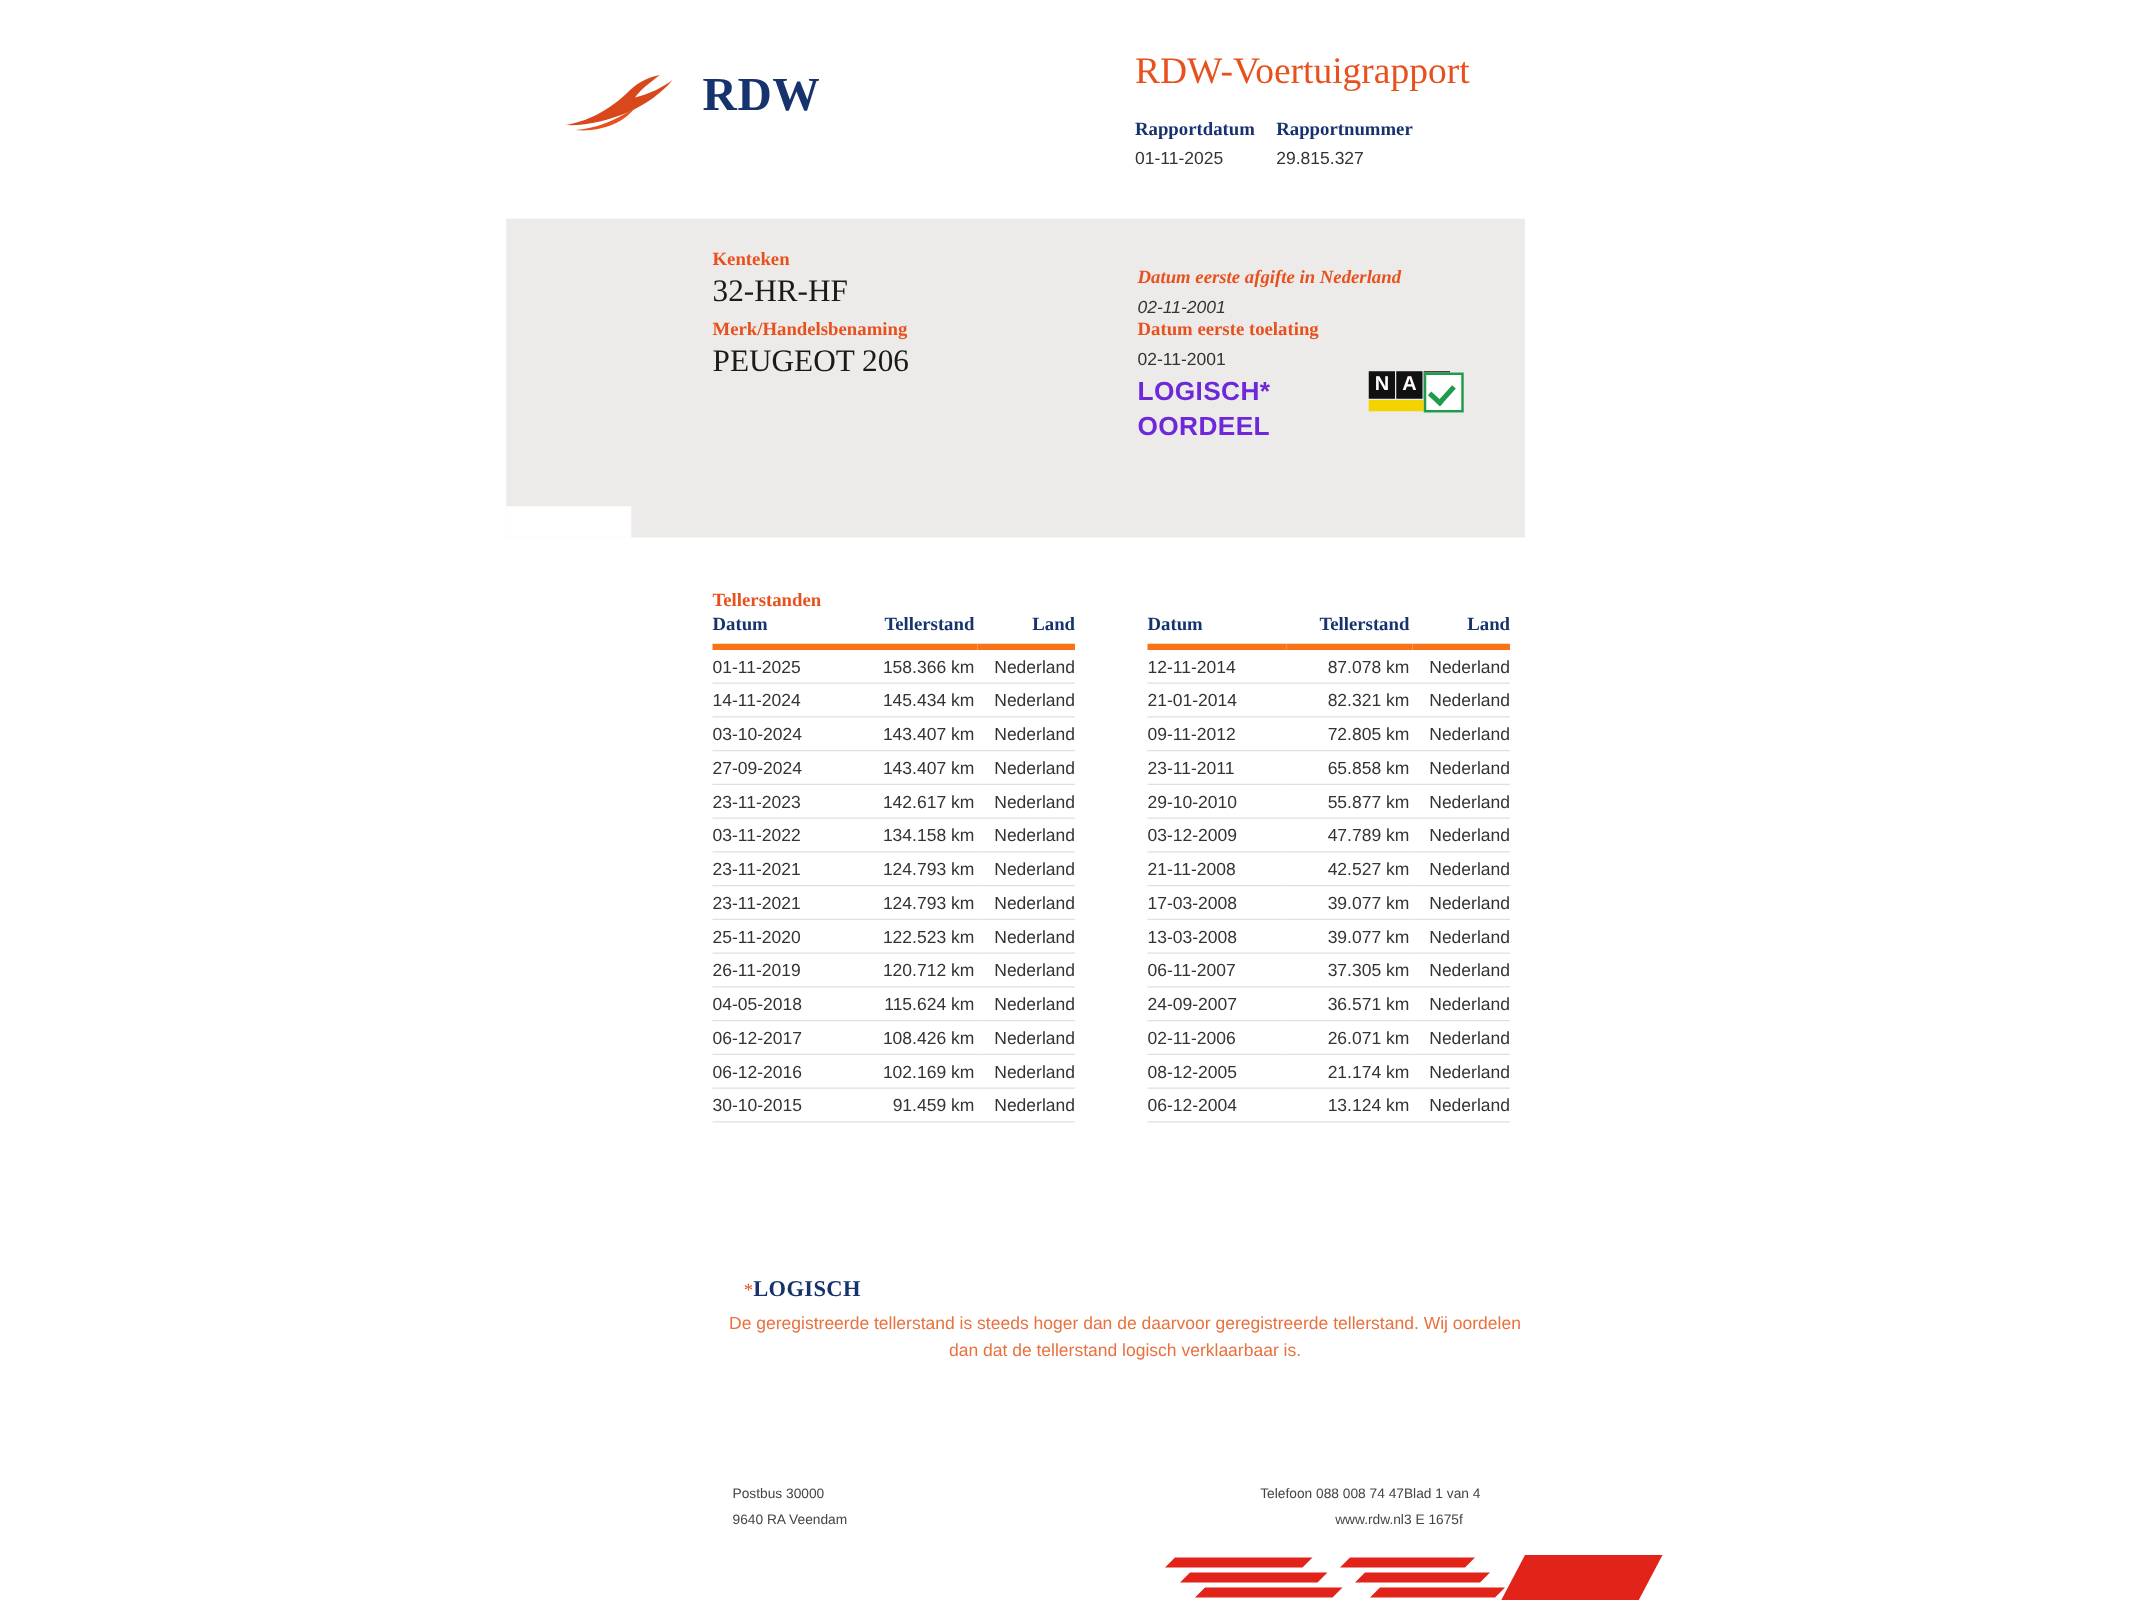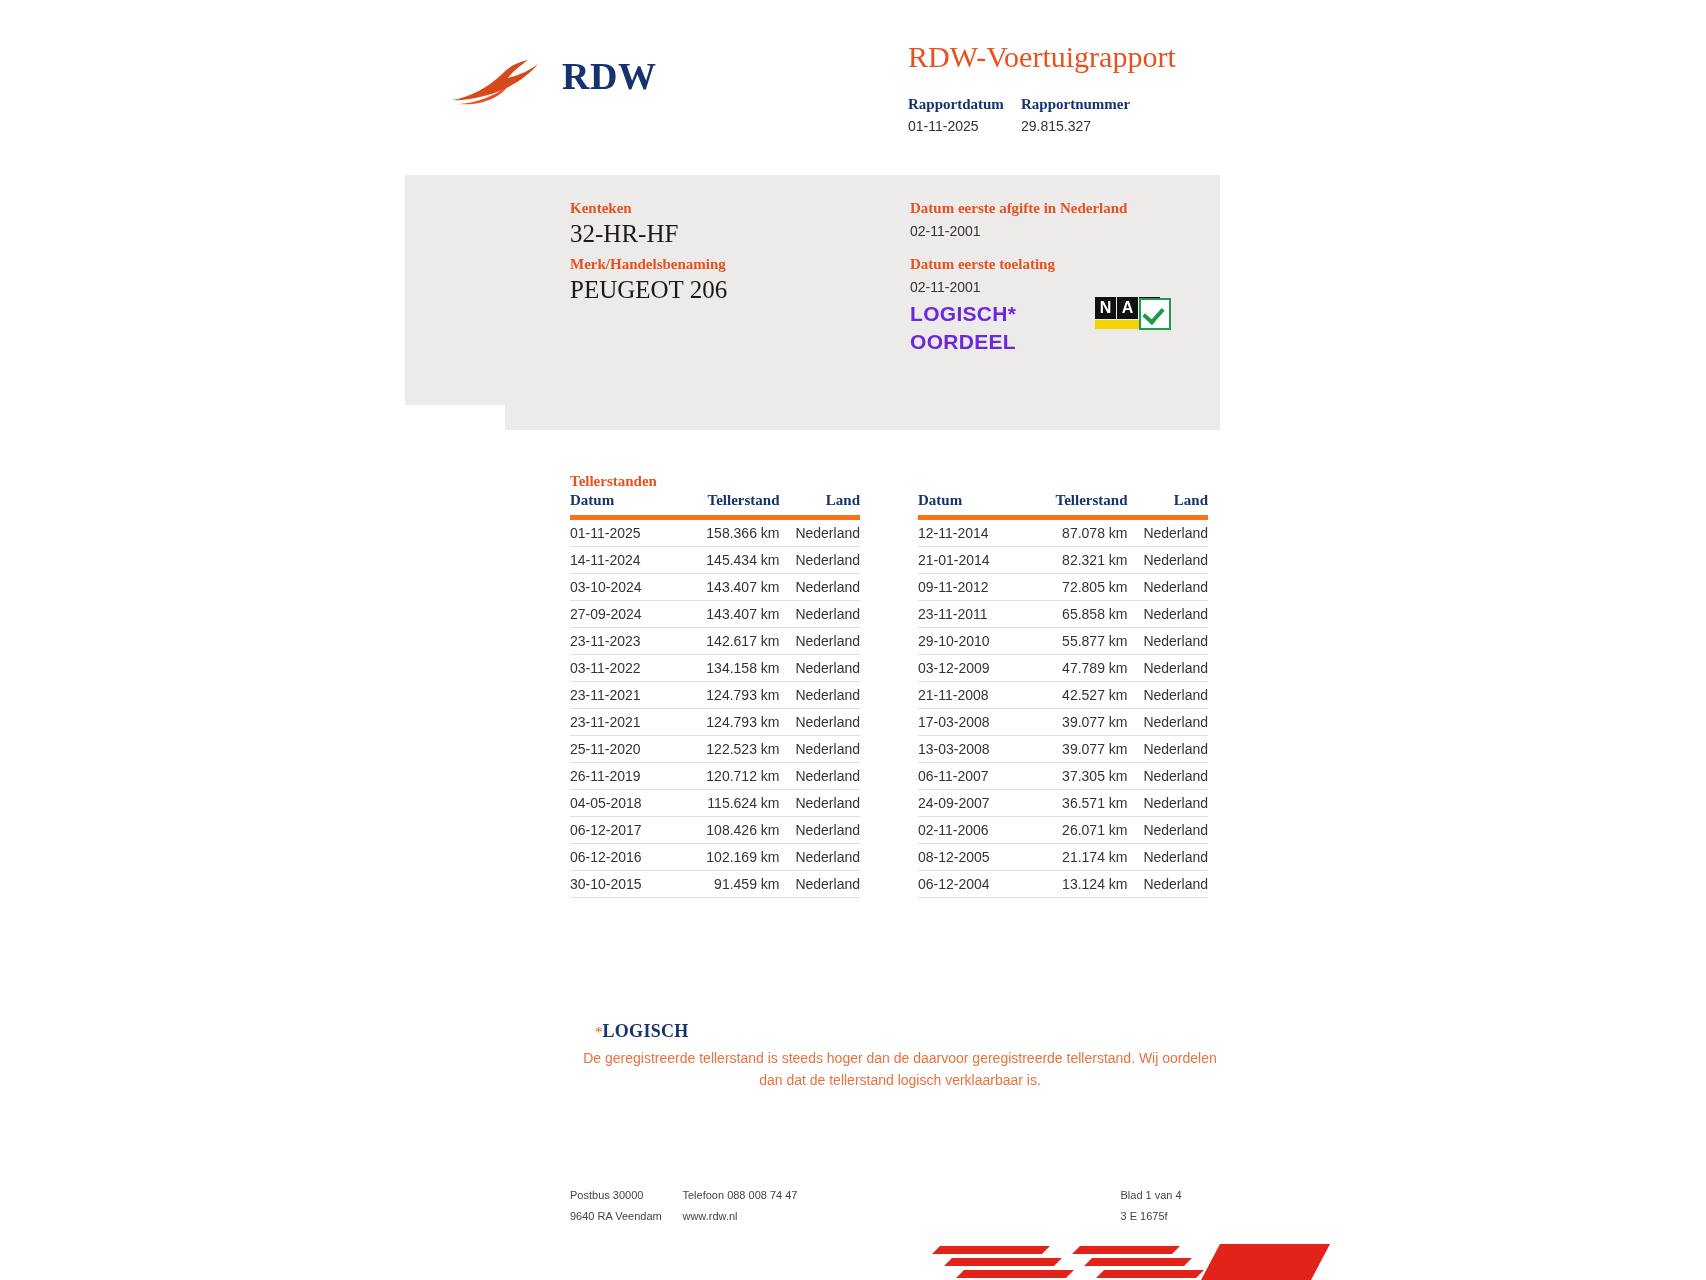--- a/index.html
+++ b/index.html
@@ -255,22 +255,22 @@
     left: 570px;
     top: 1185px;
     width: 660px;
     font-size: 11px;
     color: #444;
     line-height: 1.9;
   }
   .footer .fr {
     display: flex;
   }
-  .footer .f1 { width: 113px; }
-  .footer .f2 { width: 440px; }
+  .footer .f1 { width: 113px; margin-left: 16px; }
+  .footer .f2 { width: 440px; text-align: right; }
   .footer .f3 { width: 110px; text-align: left; }
 
   
   .bottom-art {
     position: absolute;
     left: 930px;
     top: 1240px;
     width: 430px;
     height: 46px;
     overflow: hidden;
@@ -308,21 +308,21 @@
     <div class="panel-inner">
       <div class="col-left" style="top:25px;">
         <div class="fld-label">Kenteken</div>
         <div class="fld-value-lg">32-HR-HF</div>
       </div>
       <div class="col-left" style="top:81px;">
         <div class="fld-label">Merk/Handelsbenaming</div>
         <div class="fld-value-lg">PEUGEOT 206</div>
       </div>
 
-      <div class="col-right" style="top:25px;">
+      <div class="col-right" style="top:39px;font-style:italic;">
         <div class="fld-label">Datum eerste afgifte in Nederland</div>
         <div class="fld-value-sm">02-11-2001</div>
       </div>
       <div class="col-right" style="top:81px;">
         <div class="fld-label">Datum eerste toelating</div>
         <div class="fld-value-sm">02-11-2001</div>
       </div>
 
       <div class="oordeel">
         <div>LOGISCH*</div>

